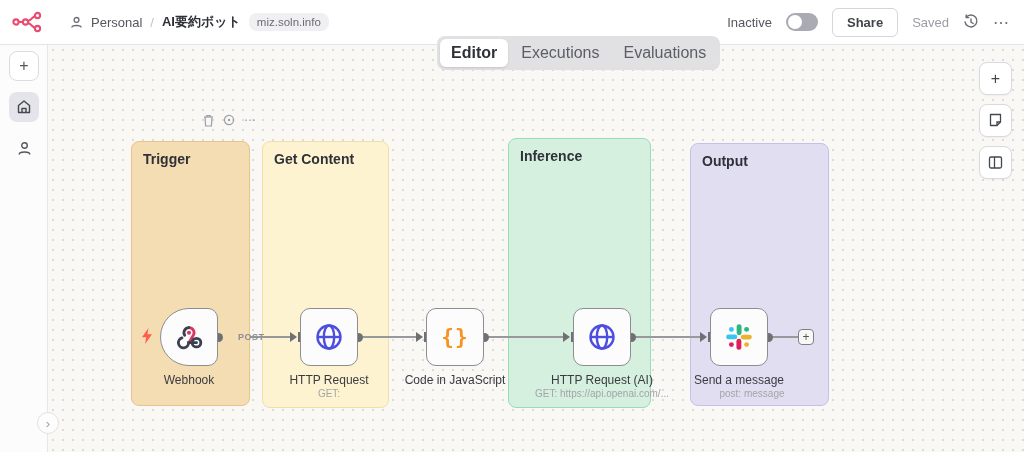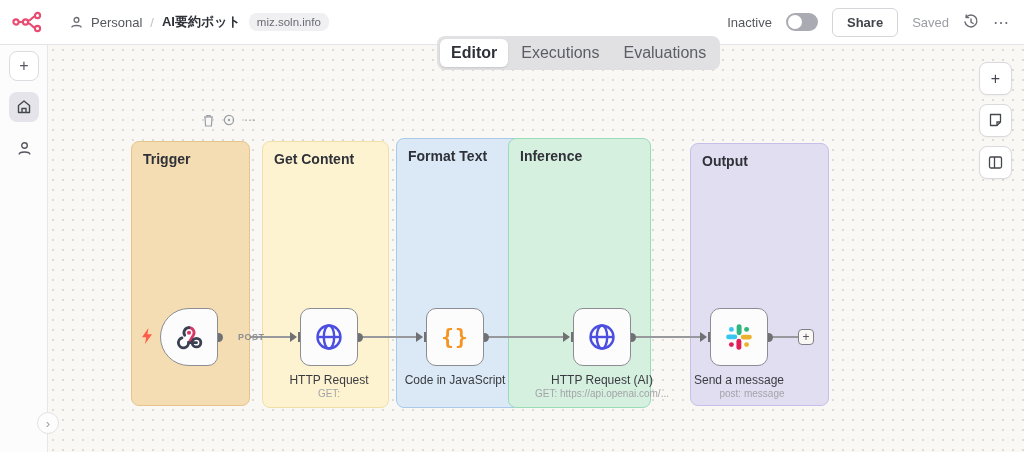--- a/index.html
+++ b/index.html
@@ -187,23 +187,20 @@
     </span>
     <span class="ticon" style="font-size:12px;color:#9ba0a8;">⋯</span>
   </div>
 
   <div class="group" style="left: 83px; top: 96px; width: 119px; height: 265px; background-color: rgb(244, 221, 178); border-color: rgb(231, 196, 139);">
     <div class="group-title">Trigger</div>
   </div>
   <div class="group" style="left: 214px; top: 96px; width: 127px; height: 267px; background-color: rgb(253, 243, 209); border-color: rgb(240, 224, 168);">
     <div class="group-title">Get Content</div>
   </div>
-  <div class="group" style="left: 348px; top: 93px; width: 131px; height: 270px; background-color: rgb(219, 233, 246); border-color: rgb(169, 201, 234);">
-    <div class="group-title">Format Text</div>
-  </div>
   <div class="group" style="left: 460px; top: 93px; width: 143px; height: 270px; background-color: rgb(214, 240, 224); border-color: rgb(152, 220, 184);">
     <div class="group-title">Inference</div>
   </div>
   <div class="group" style="left: 642px; top: 98px; width: 139px; height: 263px; background-color: rgb(226, 222, 242); border-color: rgb(199, 191, 232);">
     <div class="group-title">Output</div>
   </div>
 
   <div class="out-dot" style="left:166px; top:288px;"></div>
   <div class="conn-label" style="left:178px; top:287px;margin-left:12px;">POST</div>
   <div class="conn-line" style="left:203px; top:291px; width:43px;"></div>
@@ -271,20 +268,21 @@
       <rect x="13.5" y="10" width="9.5" height="4.2" rx="2.1" fill="#ECB22E"></rect>
       <rect x="9.8" y="13.5" width="4.2" height="9.5" rx="2.1" fill="#E01E5A"></rect>
       <rect x="1" y="9.8" width="9.5" height="4.2" rx="2.1" fill="#36C5F0"></rect>
       <circle cx="5.5" cy="5.5" r="2.1" fill="#36C5F0"></circle>
       <circle cx="18.5" cy="5.5" r="2.1" fill="#2EB67D"></circle>
       <circle cx="18.5" cy="18.5" r="2.1" fill="#ECB22E"></circle>
       <circle cx="5.5" cy="18.5" r="2.1" fill="#E01E5A"></circle>
     </svg>
   </div>
 
+  <div class="node-label" style="left:61px;  top:328px;">Webhook</div>
   <div class="node-label" style="left:201px; top:328px;">HTTP Request</div>
   <div class="node-sub" style="left:196px; top:343px;">GET:</div>
   <div class="node-label" style="left:327px; top:328px;">Code in JavaScript</div>
   <div class="node-label" style="left:474px; top:328px;">HTTP Request (AI)</div>
   <div class="node-sub" style="left:469px; top:343px;">GET: https://api.openai.com/...</div>
   <div class="node-label" style="left:611px; top:328px;">Send a message</div>
   <div class="node-sub" style="left:619px; top:343px;">post: message</div>
 </div>
 
 <div class="fab" style="top:62px;">+</div>

